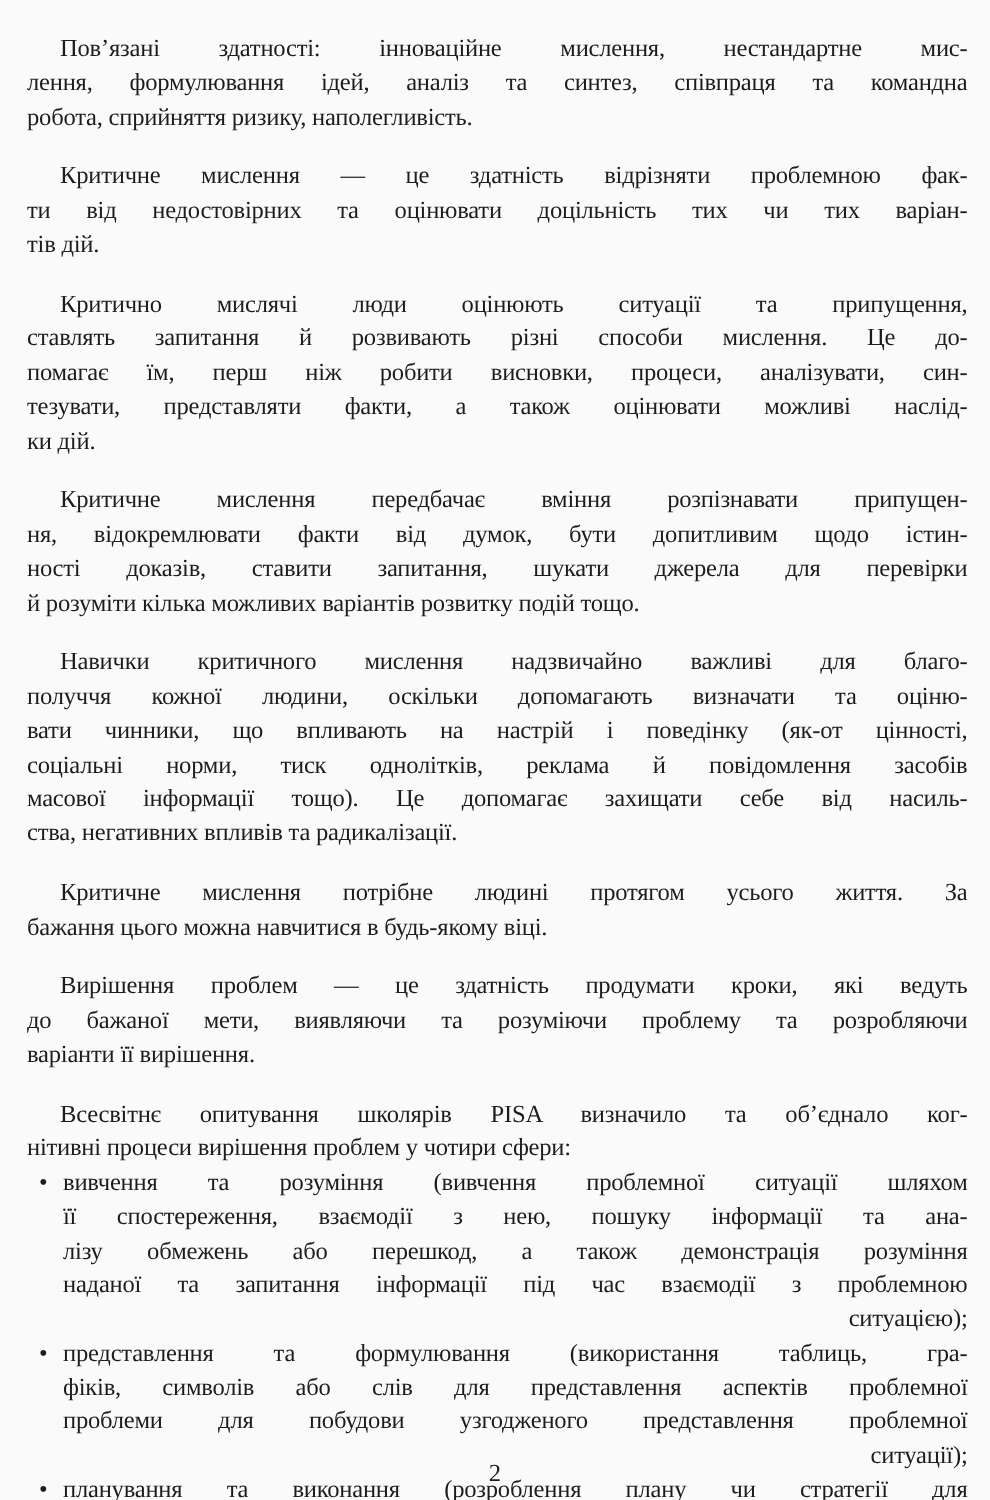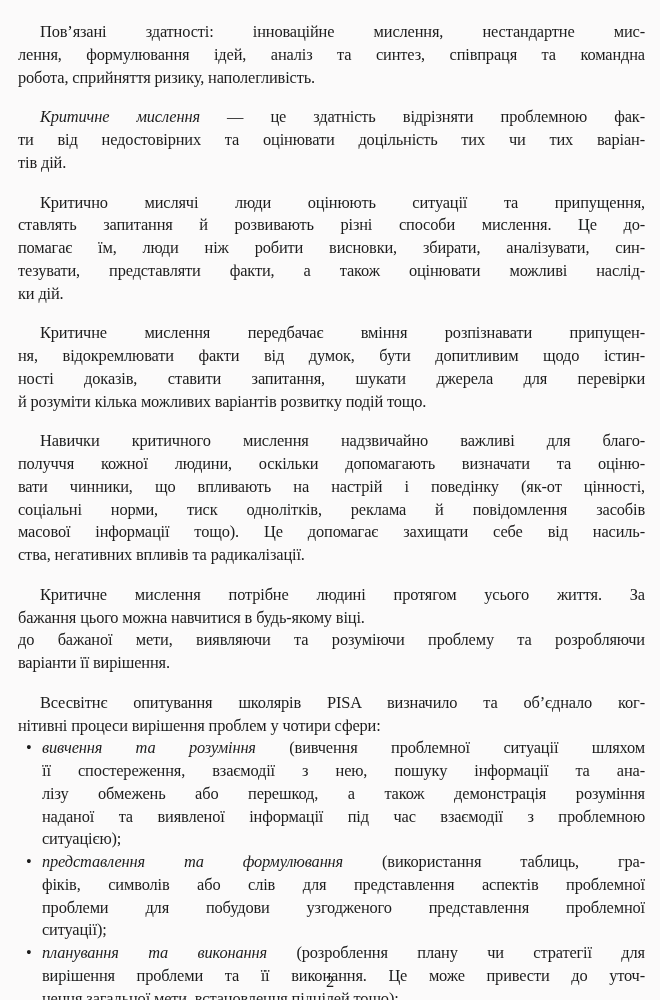--- a/index.html
+++ b/index.html
@@ -29,27 +29,27 @@
       display: block;
       white-space: nowrap;
       height: 22.75px;
     }
     .just {
       text-align: justify;
       text-align-last: justify;
       -moz-text-align-last: justify;
     }
     .indent { padding-left: 22px; margin-top: 17px; }
-    .bullet-line { padding-left: 24px; position: relative; }
+    .bullet-line { padding-left: 24px; position: relative; text-align: right; }
     .bullet-dot {
       position: absolute;
       left: 8px;
       top: 0;
     }
-    .it { font-style: italic; }
+    .it { }
     .page-number {
       position: absolute;
       left: 0;
       width: 660px;
       top: 972px;
       text-align: center;
       font-size: 16.4px;
       font-family: "Liberation Serif", "DejaVu Serif", serif;
     }
   </style>
@@ -66,21 +66,21 @@
 
   <div>
     <span class="line just indent"><span class="it">Критичне мислення</span><span> — це здатність відрізняти проблемною фак-</span></span>
     <span class="line just">ти від недостовірних та оцінювати доцільність тих чи тих варіан-</span>
     <span class="line">тів дій.</span>
   </div>
 
   <div>
     <span class="line just indent">Критично мислячі люди оцінюють ситуації та припущення,</span>
     <span class="line just">ставлять запитання й розвивають різні способи мислення. Це до-</span>
-    <span class="line just">помагає їм, люди ніж робити висновки, збирати, аналізувати, син-</span>
+    <span class="line just">помагає їм, перш ніж робити висновки, процеси, аналізувати, син-</span>
     <span class="line just">тезувати, представляти факти, а також оцінювати можливі наслід-</span>
     <span class="line">ки дій.</span>
   </div>
 
   <div>
     <span class="line just indent">Критичне мислення передбачає вміння розпізнавати припущен-</span>
     <span class="line just">ня, відокремлювати факти від думок, бути допитливим щодо істин-</span>
     <span class="line just">ності доказів, ставити запитання, шукати джерела для перевірки</span>
     <span class="line">й розуміти кілька можливих варіантів розвитку подій тощо.</span>
   </div>
@@ -94,36 +94,37 @@
     <span class="line">ства, негативних впливів та радикалізації.</span>
   </div>
 
   <div>
     <span class="line just indent">Критичне мислення потрібне людині протягом усього життя. За</span>
     <span class="line">бажання цього можна навчитися в будь-якому віці.</span>
   </div>
 
 
   <div>
+    <span class="line just indent"><span class="it">Вирішення проблем</span><span> — це здатність продумати кроки, які ведуть</span></span>
     <span class="line just">до бажаної мети, виявляючи та розуміючи проблему та розробляючи</span>
     <span class="line">варіанти її вирішення.</span>
   </div>
 
   <div>
     <span class="line just indent">Всесвітнє опитування школярів PISA визначило та об’єднало ког-</span>
     <span class="line">нітивні процеси вирішення проблем у чотири сфери:</span>
   </div>
 
   <div>
 
     <div>
       <span class="line just bullet-line"><span class="bullet-dot">•</span><span class="it">вивчення та розуміння</span><span> (вивчення проблемної ситуації шляхом</span></span>
       <span class="line just bullet-line">її спостереження, взаємодії з нею, пошуку інформації та ана-</span>
       <span class="line just bullet-line">лізу обмежень або перешкод, а також демонстрація розуміння</span>
-      <span class="line just bullet-line">наданої та виявленої інформації під час взаємодії з проблемною</span>
+      <span class="line just bullet-line">наданої та запитання інформації під час взаємодії з проблемною</span>
       <span class="line bullet-line">ситуацією);</span>
     </div>
 
     <div>
       <span class="line just bullet-line"><span class="bullet-dot">•</span><span class="it">представлення та формулювання</span><span> (використання таблиць, гра-</span></span>
       <span class="line just bullet-line">фіків, символів або слів для представлення аспектів проблемної</span>
       <span class="line just bullet-line">проблеми для побудови узгодженого представлення проблемної</span>
       <span class="line bullet-line">ситуації);</span>
     </div>
 

